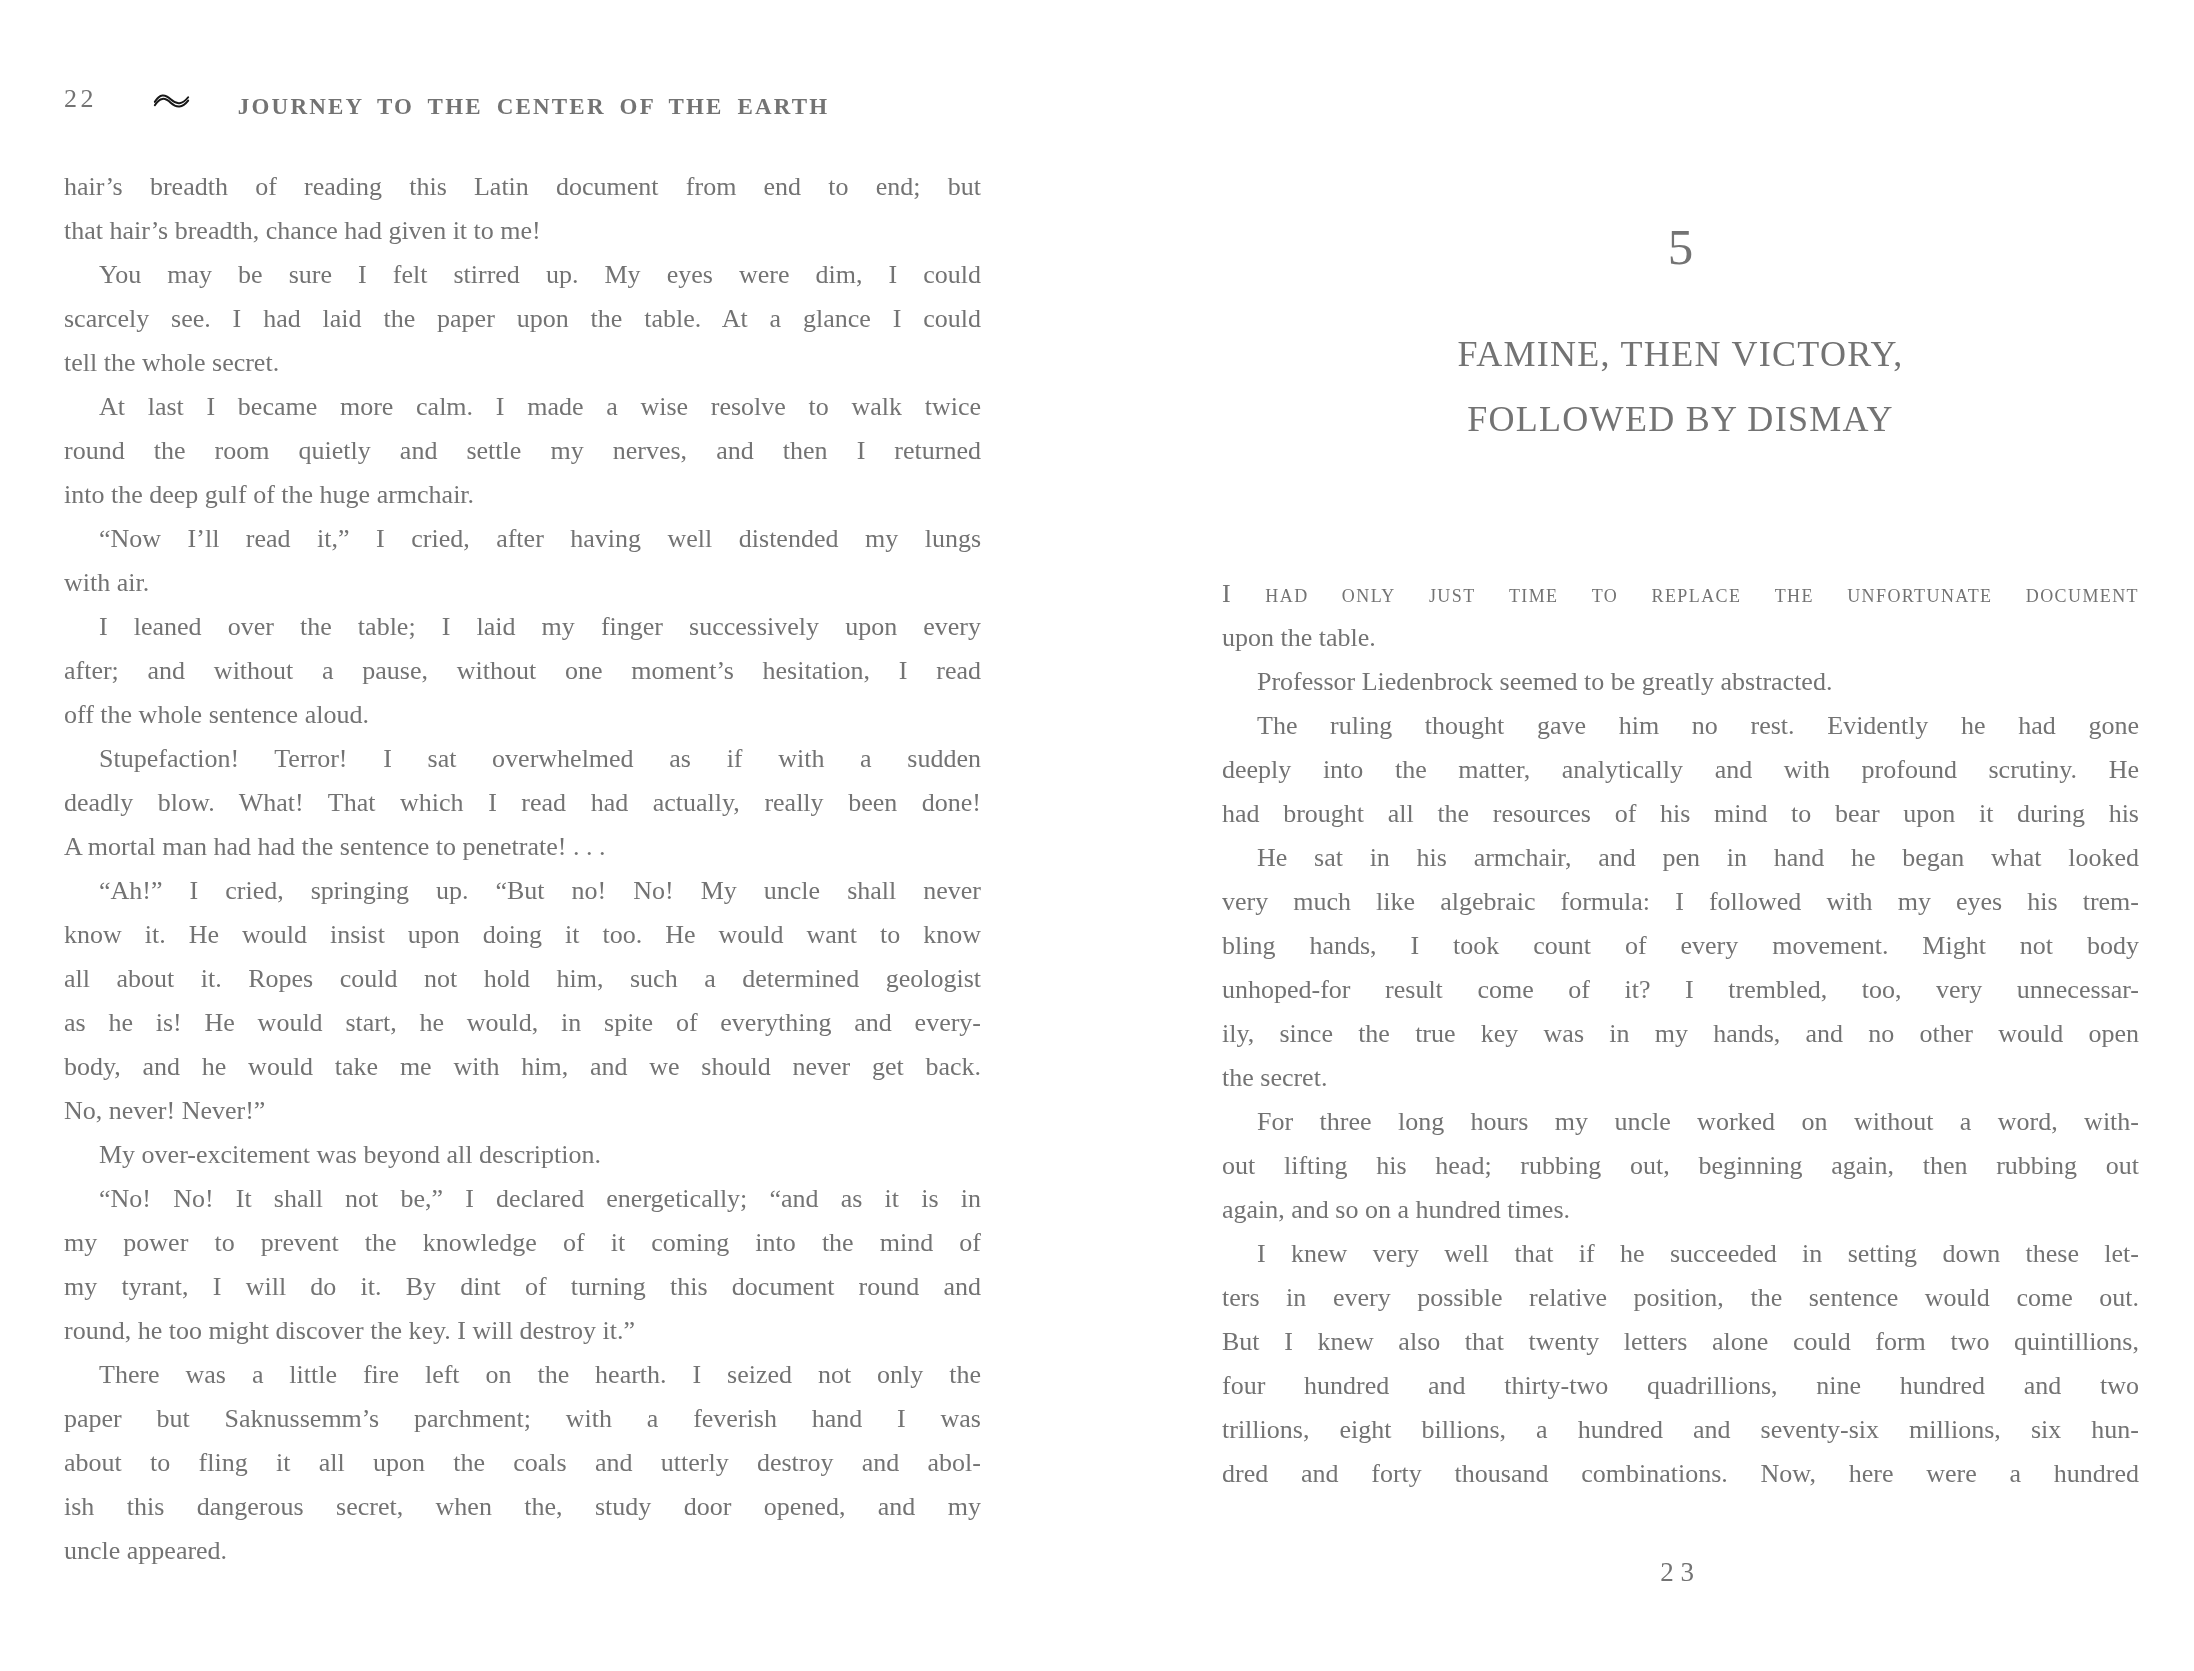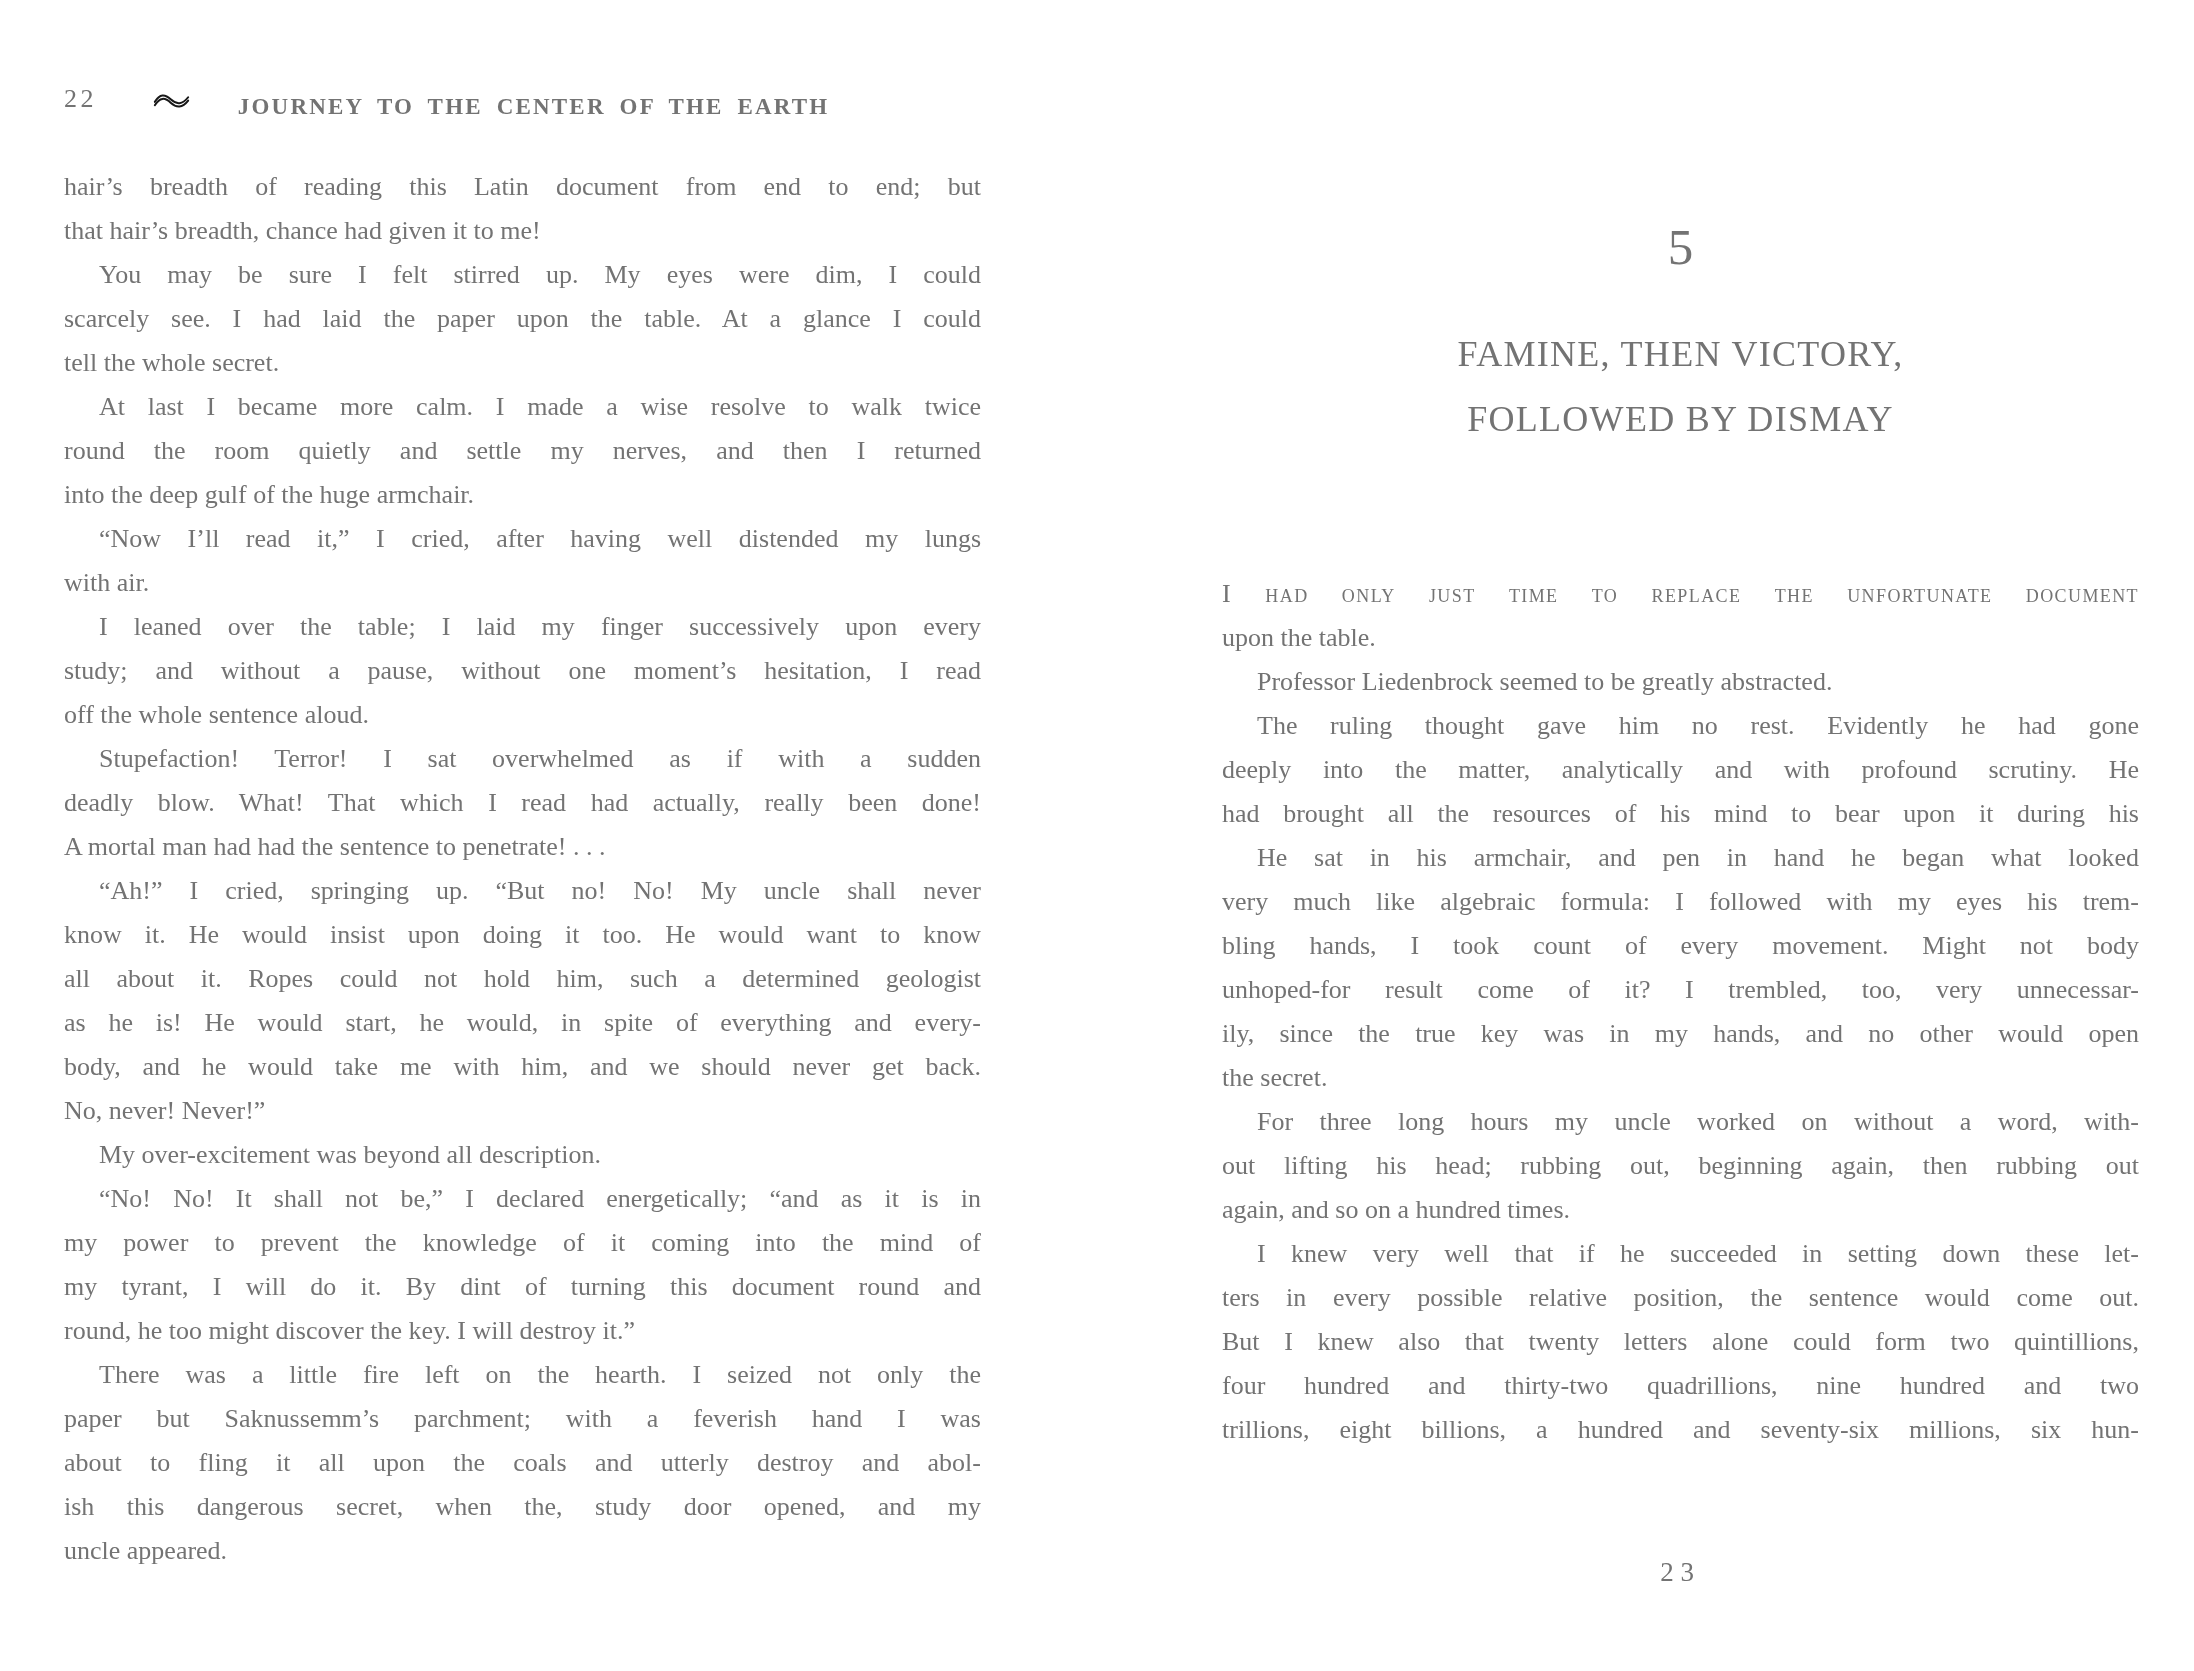--- a/index.html
+++ b/index.html
@@ -115,21 +115,21 @@
         <div class="line end">that hair’s breadth, chance had given it to me!</div>
         <div class="line indent">You may be sure I felt stirred up. My eyes were dim, I could</div>
         <div class="line">scarcely see. I had laid the paper upon the table. At a glance I could</div>
         <div class="line end">tell the whole secret.</div>
         <div class="line indent">At last I became more calm. I made a wise resolve to walk twice</div>
         <div class="line">round the room quietly and settle my nerves, and then I returned</div>
         <div class="line end">into the deep gulf of the huge armchair.</div>
         <div class="line indent">“Now I’ll read it,” I cried, after having well distended my lungs</div>
         <div class="line end">with air.</div>
         <div class="line indent">I leaned over the table; I laid my finger successively upon every</div>
-        <div class="line">study; and without a pause, without one moment’s hesitation, I read</div>
+        <div class="line">after; and without a pause, without one moment’s hesitation, I read</div>
         <div class="line end">off the whole sentence aloud.</div>
         <div class="line indent">Stupefaction! Terror! I sat overwhelmed as if with a sudden</div>
         <div class="line">deadly blow. What! That which I read had actually, really been done!</div>
         <div class="line end">A mortal man had had the sentence to penetrate! . . .</div>
         <div class="line indent">“Ah!” I cried, springing up. “But no! No! My uncle shall never</div>
         <div class="line">know it. He would insist upon doing it too. He would want to know</div>
         <div class="line">all about it. Ropes could not hold him, such a determined geologist</div>
         <div class="line">as he is! He would start, he would, in spite of everything and every-</div>
         <div class="line">body, and he would take me with him, and we should never get back.</div>
         <div class="line end">No, never! Never!”</div>
@@ -169,19 +169,20 @@
         <div class="line">ily, since the true key was in my hands, and no other would open</div>
         <div class="line end">the secret.</div>
         <div class="line indent">For three long hours my uncle worked on without a word, with-</div>
         <div class="line">out lifting his head; rubbing out, beginning again, then rubbing out</div>
         <div class="line end">again, and so on a hundred times.</div>
         <div class="line indent">I knew very well that if he succeeded in setting down these let-</div>
         <div class="line">ters in every possible relative position, the sentence would come out.</div>
         <div class="line">But I knew also that twenty letters alone could form two quintillions,</div>
         <div class="line">four hundred and thirty-two quadrillions, nine hundred and two</div>
         <div class="line">trillions, eight billions, a hundred and seventy-six millions, six hun-</div>
+        <div class="line">dred and forty thousand combinations. Now, here were a hundred</div>
       </div>
 
     <div class="folio-bottom">23</div>
   </section>
 
 </div>
 
 
 </body></html>

